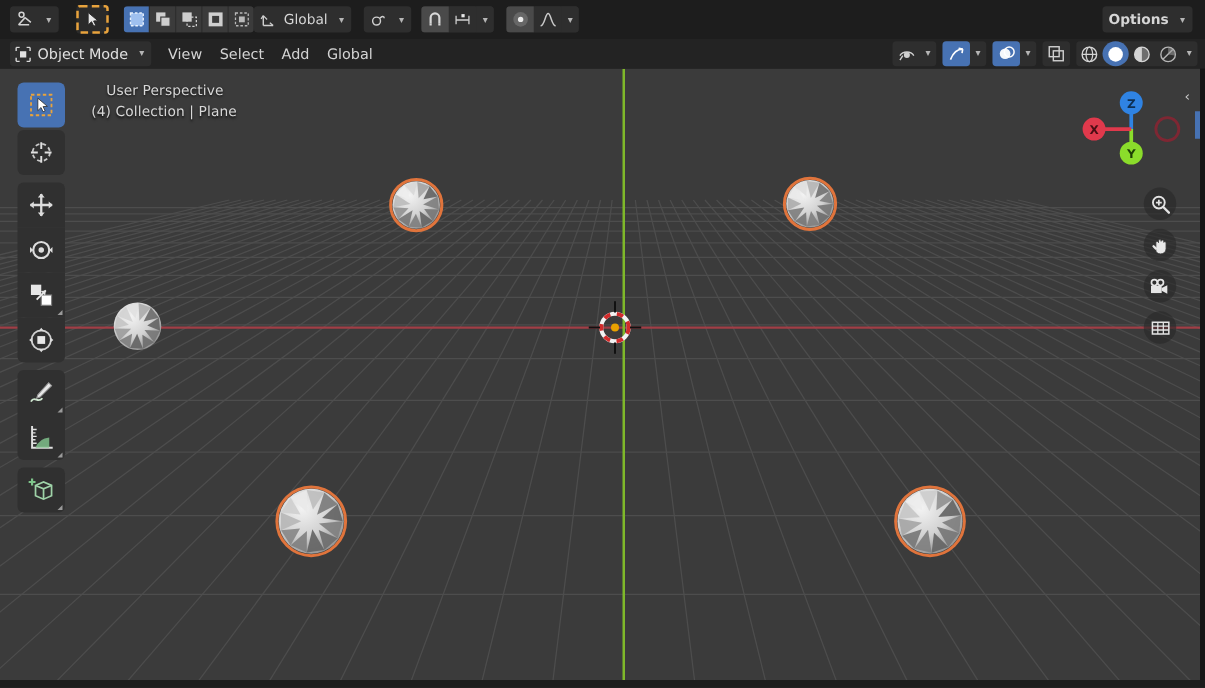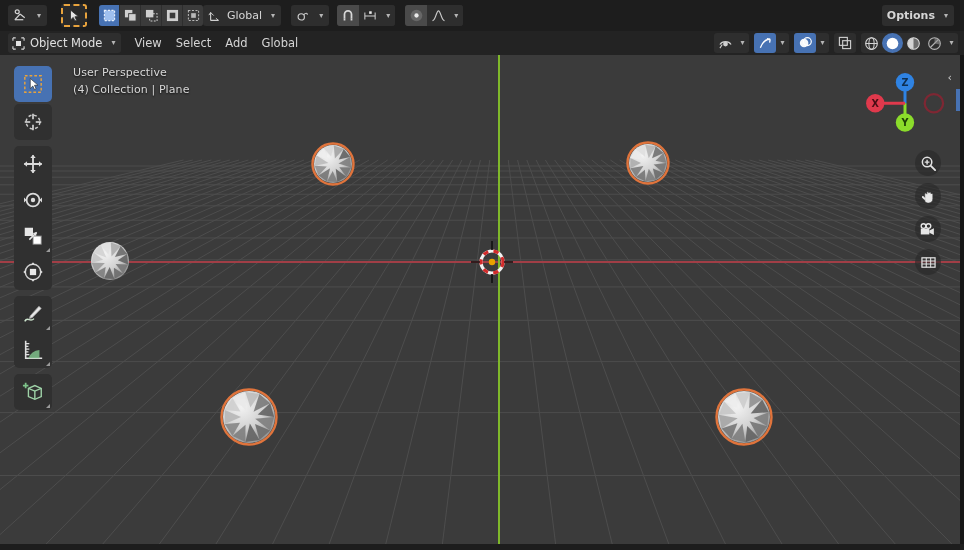--- a/index.html
+++ b/index.html
@@ -534,21 +534,21 @@
     <g id="cursor-layer">
           <g>
             <circle cx="492" cy="207" r="11" fill="none" stroke="#f2f2f2" stroke-width="3.2"></circle>
             <circle cx="492" cy="207" r="11" fill="none" stroke="#d22b2b" stroke-width="3.2" stroke-dasharray="5.3 5.3"></circle>
             <circle cx="492" cy="207" r="3.2" fill="#e8a100"></circle>
             <path d="M471 207 H480 M504 207 H513 M492 186 V195 M492 219 V228" stroke="#111" stroke-width="1.6"></path>
           </g>
         </g>
   </svg>
 
-  <div class="vp-text" style="top:11px;">User Perspective</div>
+  <div class="vp-text" style="top:11px;margin-left:12px;">User Perspective</div>
   <div class="vp-text" style="top:28px;">(4) Collection | Plane</div>
 
   <div id="toolbar">
     <div class="tool active r-tl r-bl">
       <svg width="20" height="20" viewBox="0 0 22 22">
         <rect x="2" y="2" width="18" height="18" fill="none" stroke="#e8a33d" stroke-width="1.6" stroke-dasharray="3 2.2"></rect>
         <path d="M8 5 L8 16 L10.8 13.2 L12.6 17 L14.4 16.1 L12.6 12.4 L16.4 12.2 Z" fill="#ffffff" stroke="#2a2a2a" stroke-width=".7"></path>
       </svg>
     </div>
     <div class="tool r-tl r-bl" style="margin-top:2px;">

